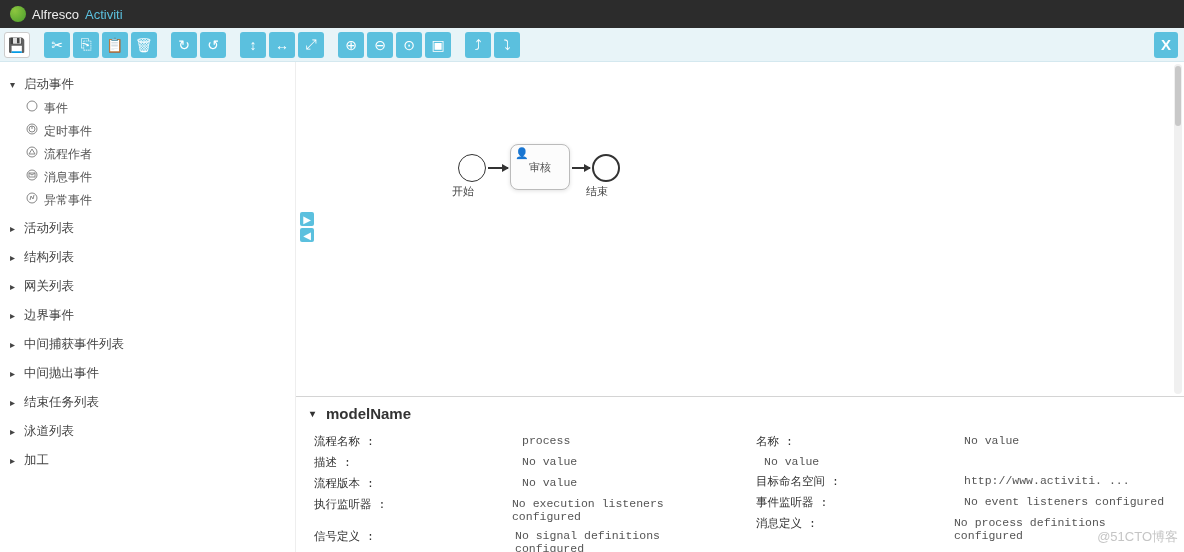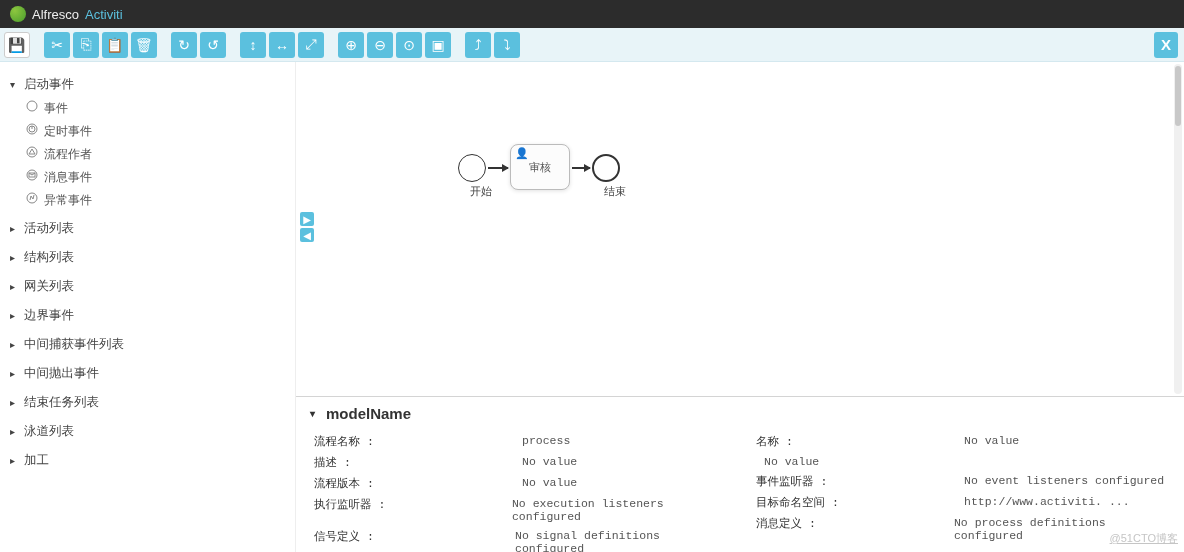--- a/index.html
+++ b/index.html
@@ -29,36 +29,36 @@
   .canvas { flex: 1; background: #fff; position: relative; overflow: hidden; }
 
   .sidebar-mini { position: absolute; left: 4px; top: 150px; display: flex; flex-direction: column; gap: 2px; }
   .mini-btn { width: 14px; height: 14px; background: #5bc0de; border-radius: 2px; color: #fff; font-size: 10px; display: flex; align-items: center; justify-content: center; cursor: pointer; }
 
   .canvas-scroll { position: absolute; right: 2px; top: 2px; bottom: 2px; width: 8px; background: #f0f0f0; border-radius: 4px; }
   .canvas-thumb { position: absolute; top: 2px; left: 1px; width: 6px; height: 60px; background: #c8c8c8; border-radius: 3px; }
 
   
   .node-circle { position: absolute; width: 28px; height: 28px; border: 1.5px solid #333; border-radius: 50%; background: #fff; }
-  .node-label { position: absolute; font-size: 11px; color: #444; text-align: right; width: 40px; }
+  .node-label { position: absolute; font-size: 11px; color: #444; text-align: left; width: 40px; }
   .node-task { position: absolute; width: 60px; height: 46px; border: 1px solid #bbb; border-radius: 8px; background: #fcfcfc; box-shadow: 0 1px 4px rgba(0,0,0,.12); display: flex; align-items: center; justify-content: center; font-size: 11px; color: #555; }
   .task-user-ico { position: absolute; top: 2px; left: 4px; font-size: 11px; color: #d6a741; }
   .arrow { position: absolute; height: 1.5px; background: #333; }
   .arrow::after { content: ""; position: absolute; right: -1px; top: -3.5px; border-left: 7px solid #333; border-top: 4px solid transparent; border-bottom: 4px solid transparent; }
 
   .props { border-top: 1px solid #d4d4d4; background: #fff; padding: 8px 14px 10px 14px; font-size: 12px; color: #333; height: 156px; overflow: hidden; }
   .props-hdr { display: flex; align-items: center; gap: 6px; font-weight: 700; font-size: 15px; margin-bottom: 9px; cursor: pointer; }
   .props-grid { display: flex; gap: 24px; font-family: Liberation Mono, monospace; }
   .props-col { flex: 1; }
   .prop-row { display: flex; padding: 3px 0; font-size: 11.5px; }
   .prop-label { width: 200px; color: #333; padding-left: 4px; }
   .prop-label::after { content: " :"; }
   .prop-val { color: #555; padding-left: 12px; }
 
-  .watermark { position: absolute; right: 6px; bottom: 6px; font-size: 11px; color: #c5c5c5; pointer-events: none; z-index: 99; text-decoration: underline; }
+  .watermark { position: absolute; right: 6px; bottom: 6px; font-size: 13px; color: #c5c5c5; pointer-events: none; z-index: 99; }
 </style>
 </head>
 <body>
 
 <div class="header">
   <div class="logo">
     <span class="logo-ball"></span>
     <span class="logo-text1">Alfresco</span>
     <span class="logo-text2">Activiti</span>
   </div>
@@ -258,26 +258,26 @@
           </div>
         <div class="props-col" id="props-right">
             <div class="prop-row">
               <div class="prop-label">名称</div>
               <div class="prop-val">No value</div>
             </div>
             <div class="prop-row">
               <div class="prop-val">No value</div>
             </div>
             <div class="prop-row">
+              <div class="prop-label">目标命名空间</div>
+              <div class="prop-val">http://www.activiti. ...</div>
+            </div>
+            <div class="prop-row">
               <div class="prop-label">事件监听器</div>
               <div class="prop-val">No event listeners configured</div>
-            </div>
-            <div class="prop-row">
-              <div class="prop-label">目标命名空间</div>
-              <div class="prop-val">http://www.activiti. ...</div>
             </div>
             <div class="prop-row">
               <div class="prop-label">消息定义</div>
               <div class="prop-val">No process definitions configured</div>
             </div>
           </div>
       </div>
     </div>
   </div>
 </div>

